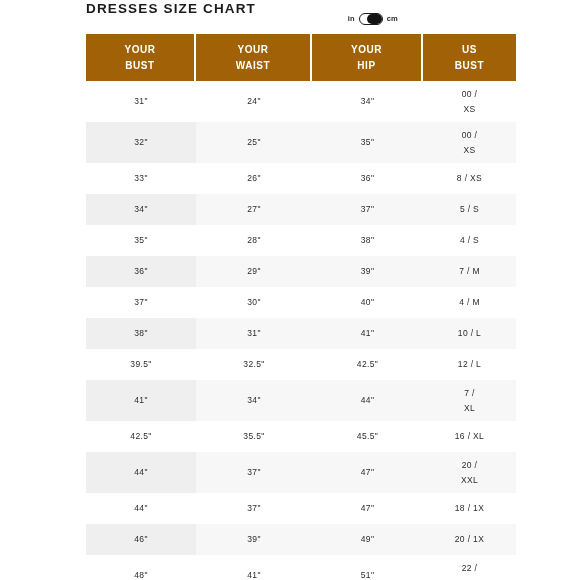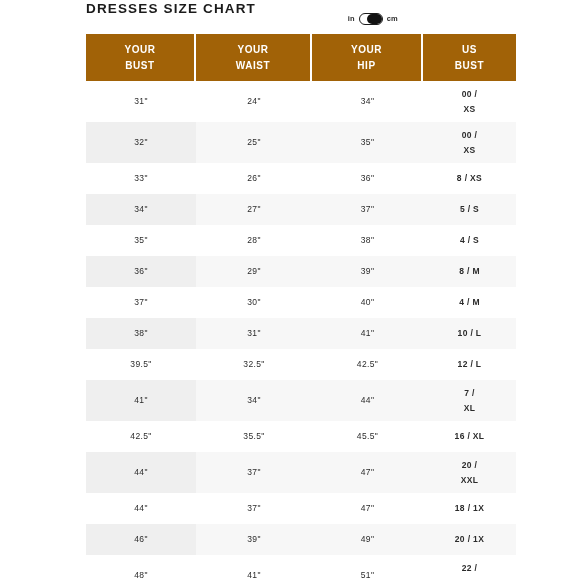--- a/index.html
+++ b/index.html
@@ -117,21 +117,21 @@
   tr.striped td.col-bust {
     background: #efefef;
   }
   tr.tall td {
     height: 41px;
   }
 
   .col-bust  { width: 104px; }
   .col-waist { width: 110px; }
   .col-hip   { width: 105px; }
-  .col-size  { width: 89px; font-weight: bold; }
+  .col-size  { width: 89px; }
 
   .size-line { display: block; }
 </style>
 </head>
 <body>
 
 <div class="page">
 
   <div class="chart-title">DRESSES SIZE CHART</div>
 
@@ -205,21 +205,21 @@
           <td class="col-hip">38"</td>
           <td class="col-size">
             <span class="size-line">4 / S</span>
           </td>
         </tr>
         <tr class="striped">
           <td class="col-bust">36"</td>
           <td class="col-waist">29"</td>
           <td class="col-hip">39"</td>
           <td class="col-size">
-            <span class="size-line">8 / M</span>
+            <span class="size-line">7 / M</span>
           </td>
         </tr>
         <tr>
           <td class="col-bust">37"</td>
           <td class="col-waist">30"</td>
           <td class="col-hip">40"</td>
           <td class="col-size">
             <span class="size-line">4 / M</span>
           </td>
         </tr>

